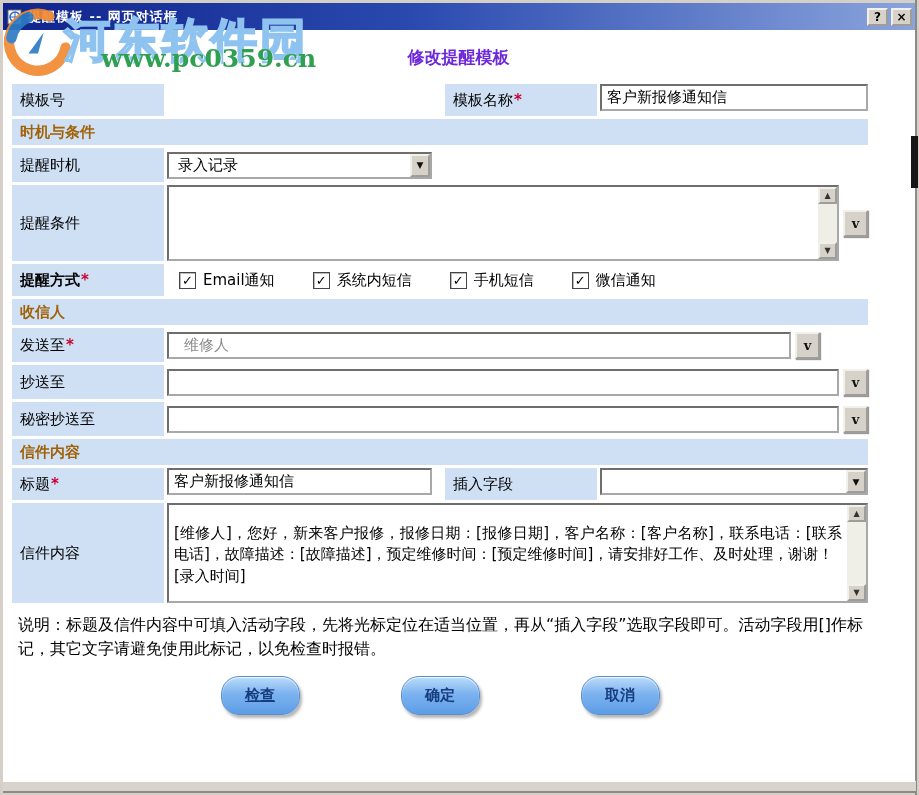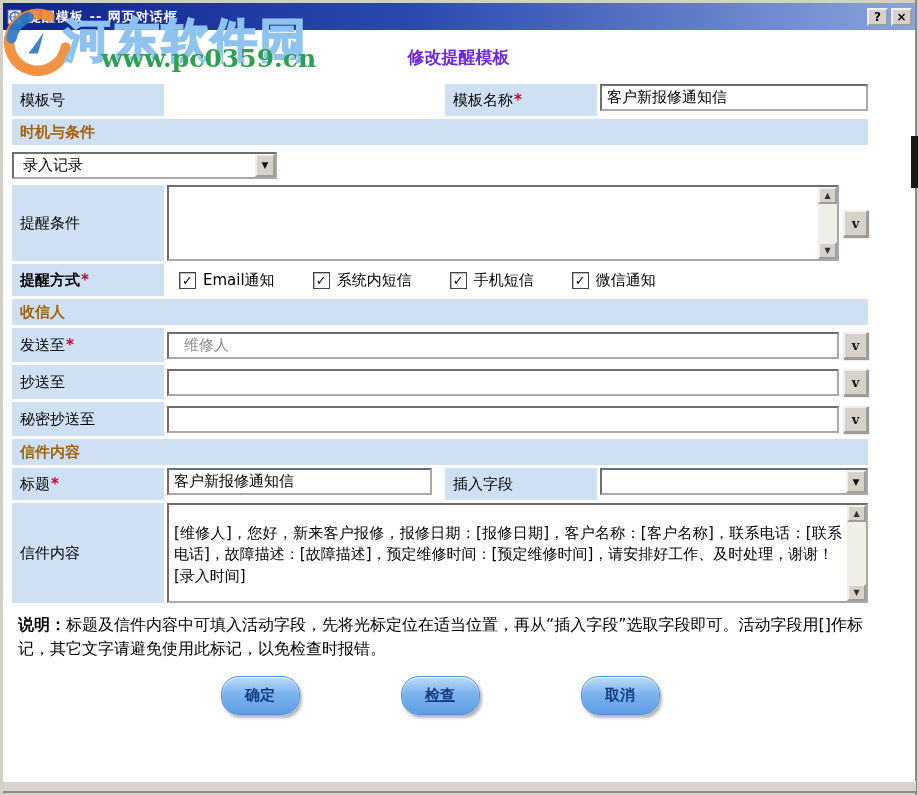--- a/index.html
+++ b/index.html
@@ -95,21 +95,21 @@
 
   .cbrow{flex:1;display:flex;align-items:center;padding-left:12px;background:#fff;}
   .cbitem{display:flex;align-items:center;font-size:15px;margin-right:38px;}
   .cbbox{
     width:15px;height:15px;border:1px solid #444;background:#fff;margin-right:7px;
     display:flex;align-items:center;justify-content:center;font-size:13px;font-weight:bold;color:#000;
     box-shadow:inset 1px 1px 0 #b9b9b9;flex-shrink:0;
   }
 
   .note{font-size:16px;line-height:1.5;margin:10px 4px 0 6px;color:#000;}
-  .note b{font-weight:bold;}
+  .note b{font-weight:normal;}
 
   .btnrow{display:flex;justify-content:center;gap:101px;margin-top:15px;}
   .pill{
     width:77px;height:37px;border-radius:18px;
     background:linear-gradient(#bcdcf9,#7cb3ef 45%,#5d9de6);
     border:1px solid #568fd2;color:#173c80;font-weight:bold;font-size:15px;
     display:flex;align-items:center;justify-content:center;
     box-shadow:2px 3px 3px rgba(120,120,120,.55), inset 0 1px 1px rgba(255,255,255,.85);
     cursor:default;
   }
@@ -153,20 +153,23 @@
       <div class="lbl">
         <span>模板名称</span>
           <span class="req">*</span>
       </div>
       <div class="input fld268">客户新报修通知信</div>
     </div>
 
     <div class="band">时机与条件</div>
 
     <div class="row h34">
+      <div class="lbl">
+        <span>提醒时机</span>
+      </div>
       <div class="select fld265" style="align-self:center;">
         <div class="val">录入记录</div>
         <div class="arrow-btn">▼</div>
       </div>
       <div class="spacer"></div>
     </div>
 
     <div class="row h76">
       <div class="lbl">
         <span>提醒条件</span>
@@ -207,21 +210,21 @@
       </div>
     </div>
 
     <div class="band">收信人</div>
 
     <div class="row h34">
       <div class="lbl">
         <span>发送至</span>
           <span class="req">*</span>
       </div>
-      <div class="input ghost" style="width:672px;align-self:center;padding-left:15px;">维修人</div>
+      <div class="input ghost" style="width:624px;align-self:center;padding-left:15px;">维修人</div>
       <div class="vbtn">v</div>
       <div class="spacer"></div>
     </div>
 
     <div class="row h34">
       <div class="lbl">
         <span>抄送至</span>
       </div>
       <div class="input" style="width:672px;align-self:center;"></div>
       <div class="vbtn">v</div>
@@ -267,25 +270,25 @@
           <div class="sbtn">▼</div>
         </div>
       </div>
     </div>
 
     <div class="note">
       <b>说明：</b><span>标题及信件内容中可填入活动字段，先将光标定位在适当位置，再从“插入字段”选取字段即可。活动字段用[]作标记，其它文字请避免使用此标记，以免检查时报错。</span>
     </div>
 
     <div class="btnrow">
+      <div class="pill u">
+          <span>检查</span>
+        </div>
       <div class="pill">
           <span>确定</span>
-        </div>
-      <div class="pill u">
-          <span>检查</span>
         </div>
       <div class="pill">
           <span>取消</span>
         </div>
     </div>
 
   </div>
 </div>
 
 <div class="watermark">

